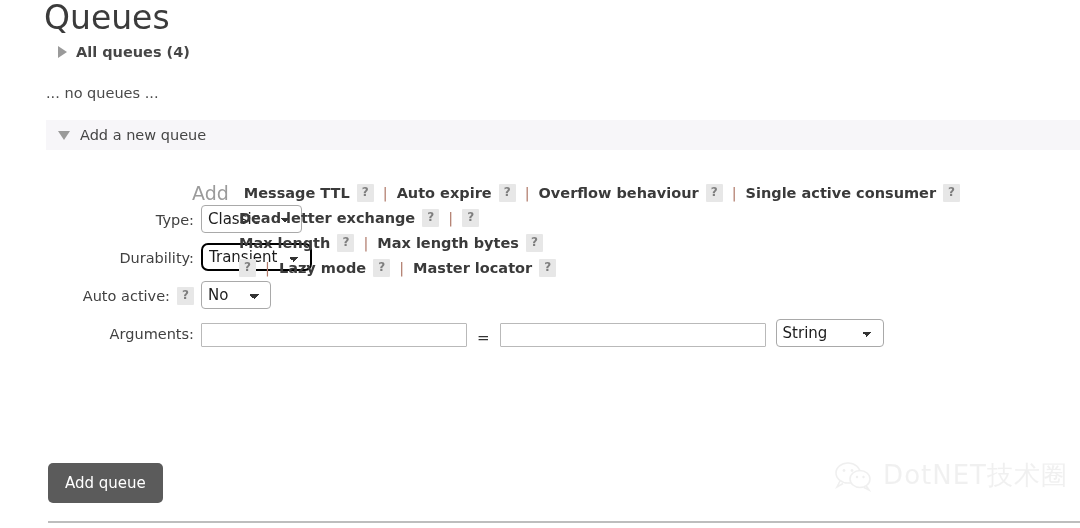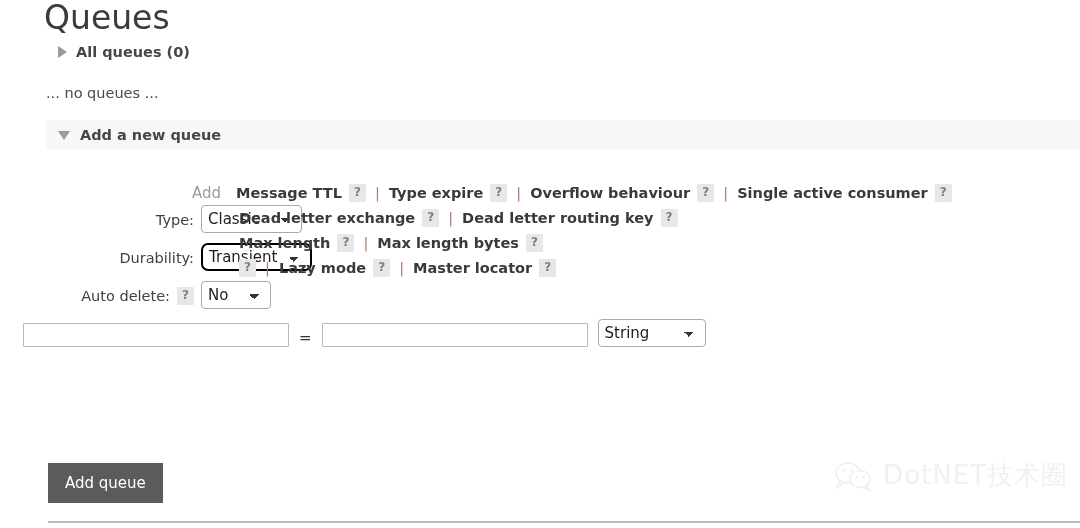--- a/index.html
+++ b/index.html
@@ -82,21 +82,21 @@
     height: 30px;
     background: #f7f6f9;
     display: flex;
     align-items: center;
     gap: 10px;
     padding-left: 12px;
     box-sizing: border-box;
   }
   .section-band-label {
     font-size: 14.5px;
-    font-weight: bold;
+    font-weight: normal;
     color: #464646;
   }
 
   
   .form {
     position: absolute;
     left: 16px;
     top: 162px;
     width: 1080px;
     margin-top: 43px;
@@ -215,21 +215,21 @@
   }
   .preset-line {
     display: flex;
     align-items: center;
     flex-wrap: nowrap;
     height: 25px;
     font-size: 14.5px;
   }
   .add-link {
     color: #9b9b9b;
-    font-size: 15px;
+    font-size: 19px;
     font-weight: normal;
     margin-right: 15px;
     cursor: pointer;
     text-align: center;
   }
   .preset-link {
     color: #3a3a3a;
     font-weight: bold;
     cursor: pointer;
     white-space: nowrap;
@@ -249,21 +249,21 @@
   }
 
   
   .submit-btn {
     position: absolute;
     left: 48px;
     top: 463px;
     background: #5b5b5b;
     color: #ffffff;
     border: none;
-    border-radius: 0;
+    border-radius: 5px;
     font-family: "DejaVu Sans", "Liberation Sans", sans-serif;
     font-size: 15px;
     padding: 11px 17px;
     cursor: pointer;
   }
 
   .bottom-rule {
     position: absolute;
     left: 48px;
     top: 521px;
@@ -293,21 +293,21 @@
 </style>
 </head>
 <body>
 
 <div class="page">
 
   <div class="page-title">Queues</div>
 
   <div class="all-queues-row">
     <span class="tri tri-right"></span>
-    <span class="all-queues-label">All queues (0)</span>
+    <span class="all-queues-label">All queues (4)</span>
   </div>
 
   <div class="no-queues">... no queues ...</div>
 
   <div class="section-band">
     <span class="tri tri-down"></span>
     <span class="section-band-label">Add a new queue</span>
   </div>
 
   <div class="form">
@@ -326,31 +326,32 @@
       <div class="form-label">Durability:</div>
       <div class="form-field">
         <select class="ui-select sel-durability focused">
           <option>Transient</option>
         </select>
       </div>
     </div>
 
     <div class="form-row">
       <div class="form-label">
-        <span>Auto delete:</span>
+        <span>Auto active:</span>
         <span class="help">?</span>
       </div>
       <div class="form-field">
         <select class="ui-select sel-autodelete">
           <option>No</option>
         </select>
       </div>
     </div>
 
     <div class="form-row">
+      <div class="form-label">Arguments:</div>
       <div class="form-field">
         <input class="ui-input arg-key" type="text" value="" style="">
         <span class="arg-eq">=</span>
         <input class="ui-input arg-val" type="text" value="" style="">
         <span class="arg-type-wrap">
           <select class="ui-select sel-argtype">
             <option>String</option>
           </select>
         </span>
       </div>
@@ -362,21 +363,21 @@
 
     <div class="preset-line">
       <span class="add-link">Add</span>
 
       <span class="preset-item">
         <span class="preset-link">Message TTL</span>
         <span class="help">?</span>
       </span>
       <span class="preset-sep">|</span>
       <span class="preset-item">
-        <span class="preset-link">Type expire</span>
+        <span class="preset-link">Auto expire</span>
         <span class="help">?</span>
       </span>
       <span class="preset-sep">|</span>
       <span class="preset-item">
         <span class="preset-link">Overflow behaviour</span>
         <span class="help">?</span>
       </span>
       <span class="preset-sep">|</span>
       <span class="preset-item">
         <span class="preset-link">Single active consumer</span>
@@ -384,21 +385,20 @@
       </span>
     </div>
 
     <div class="preset-line preset-indent">
       <span class="preset-item">
         <span class="preset-link">Dead letter exchange</span>
         <span class="help">?</span>
       </span>
       <span class="preset-sep">|</span>
       <span class="preset-item">
-        <span class="preset-link">Dead letter routing key</span>
         <span class="help">?</span>
       </span>
     </div>
 
     <div class="preset-line preset-indent">
       <span class="preset-item">
         <span class="preset-link">Max length</span>
         <span class="help">?</span>
       </span>
       <span class="preset-sep">|</span>

